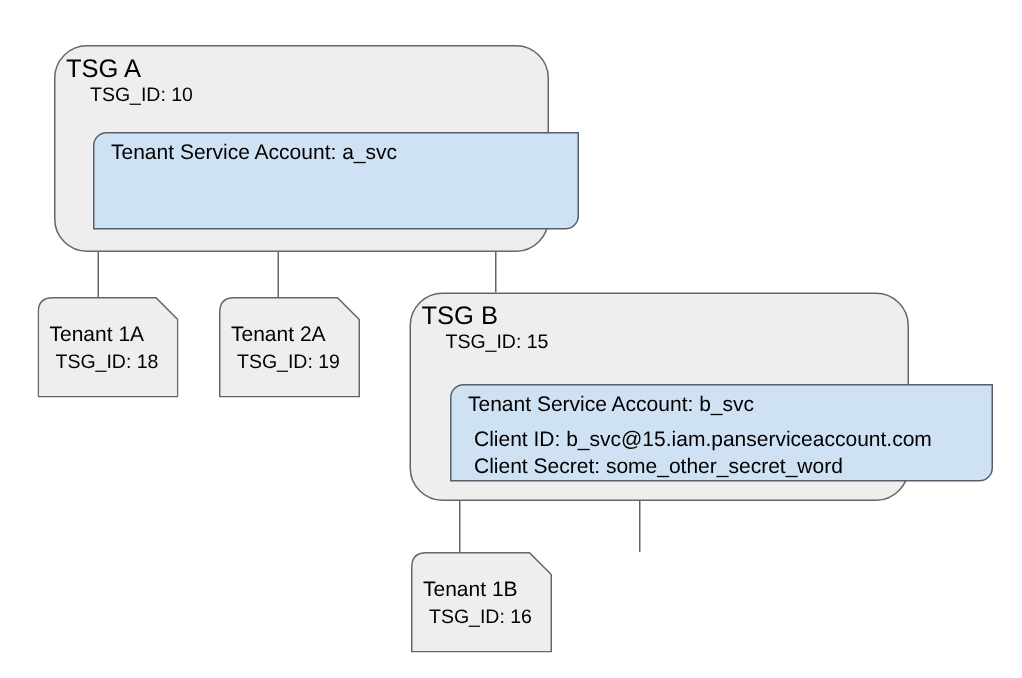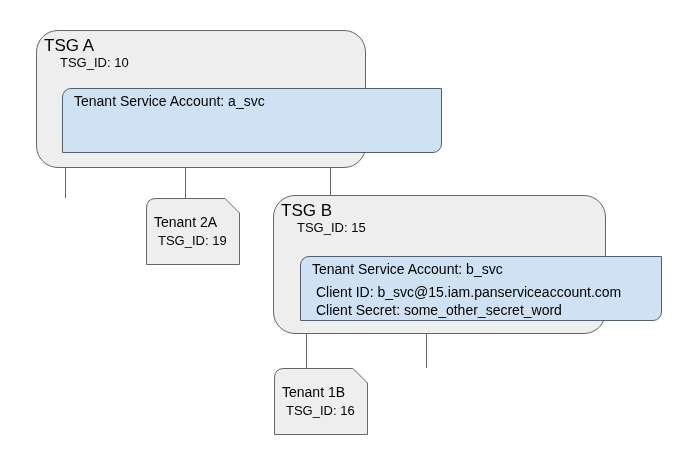--- a/index.html
+++ b/index.html
@@ -13,21 +13,21 @@
 
   
   .group{position:absolute;background:var(--node-fill);border:1px solid var(--node-border);border-radius:22px;}
   #group-a{left:36px;top:30px;width:330px;height:138px;}
   #group-b{left:273px;top:195px;width:333px;height:139px;}
   .group-title{position:absolute;left:7px;top:4px;font-size:17px;line-height:21px;white-space:nowrap;}
   .group-id{position:absolute;left:23px;top:24px;font-size:13px;line-height:16px;white-space:nowrap;}
 
   
   .sa{position:absolute;background:var(--account-fill);border:1px solid var(--account-border);border-radius:9px 0 9px 0;font-size:14px;}
-  #sa-a{left:62px;top:88px;width:380px;height:65px;}
+  #sa-a{left:62px;top:88px;width:324px;height:65px;}
   #sa-b{left:300px;top:256px;width:362px;height:65px;}
   .sa-title{position:absolute;left:11px;top:4px;line-height:17px;white-space:nowrap;}
   .sa-client-id{position:absolute;left:15px;top:26px;line-height:18px;white-space:nowrap;}
   .sa-client-secret{position:absolute;left:15px;top:44px;line-height:18px;white-space:nowrap;}
 
   
   .tenant{position:absolute;width:94px;height:67px;}
   #tenant-1a{left:25px;top:198px;}
   #tenant-2a{left:146px;top:198px;}
   #tenant-1b{left:274px;top:368px;}
@@ -69,20 +69,27 @@
   <div class="sa" id="sa-a">
     <div class="sa-title">Tenant Service Account: a_svc</div>
   </div>
 
   <div class="sa" id="sa-b">
     <div class="sa-title">Tenant Service Account: b_svc</div>
     <div class="sa-client-id">Client ID: b_svc@15.iam.panserviceaccount.com</div>
     <div class="sa-client-secret">Client Secret: some_other_secret_word</div>
   </div>
 
+  <div class="tenant" id="tenant-1a">
+    <svg width="94" height="67" viewBox="0 0 94 67">
+      <path d="M10 0.5 H79 L93.5 15 V66.5 H0.5 V10 Q0.5 0.5 10 0.5 Z"></path>
+    </svg>
+    <div class="tenant-title">Tenant 1A</div>
+    <div class="tenant-id">TSG_ID: 18</div>
+  </div>
 
   <div class="tenant" id="tenant-2a">
     <svg width="94" height="67" viewBox="0 0 94 67">
       <path d="M10 0.5 H79 L93.5 15 V66.5 H0.5 V10 Q0.5 0.5 10 0.5 Z"></path>
     </svg>
     <div class="tenant-title">Tenant 2A</div>
     <div class="tenant-id">TSG_ID: 19</div>
   </div>
 
   <div class="tenant" id="tenant-1b">

